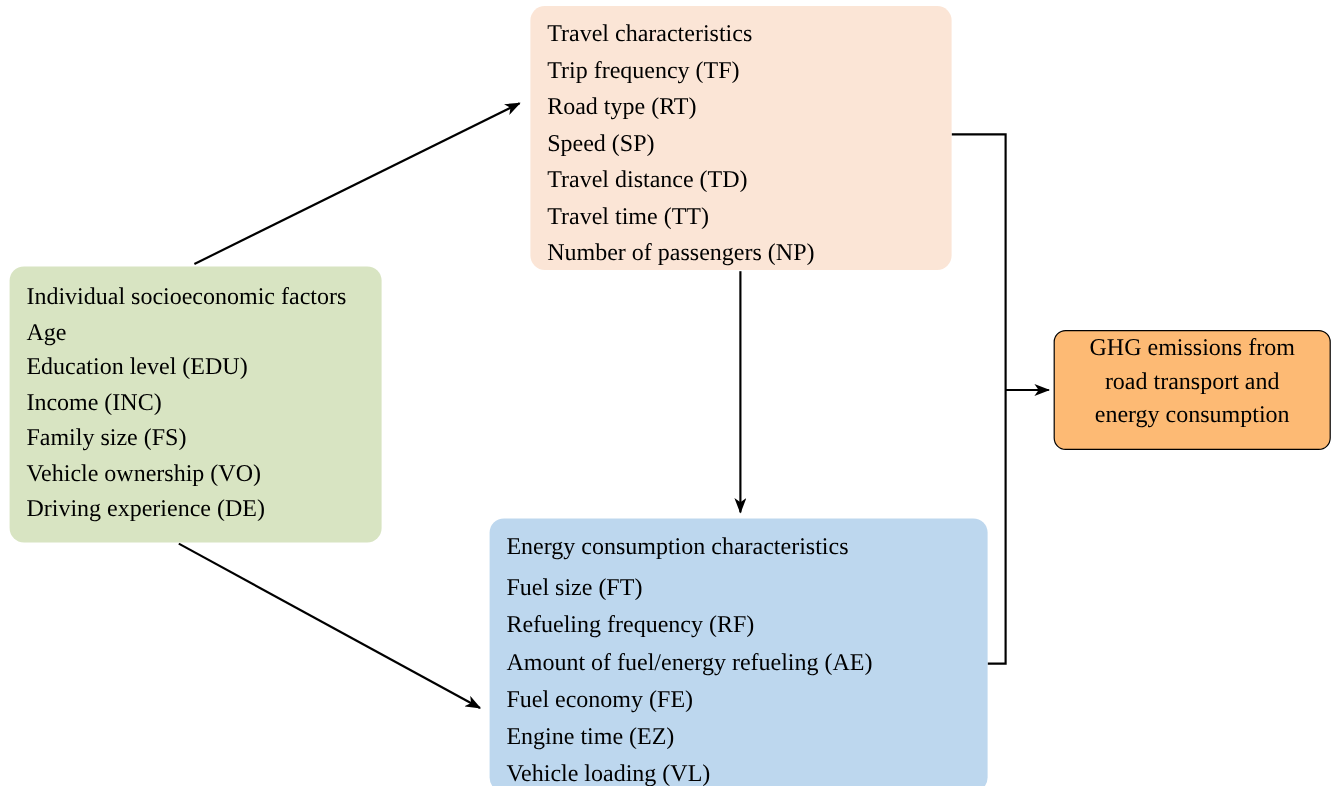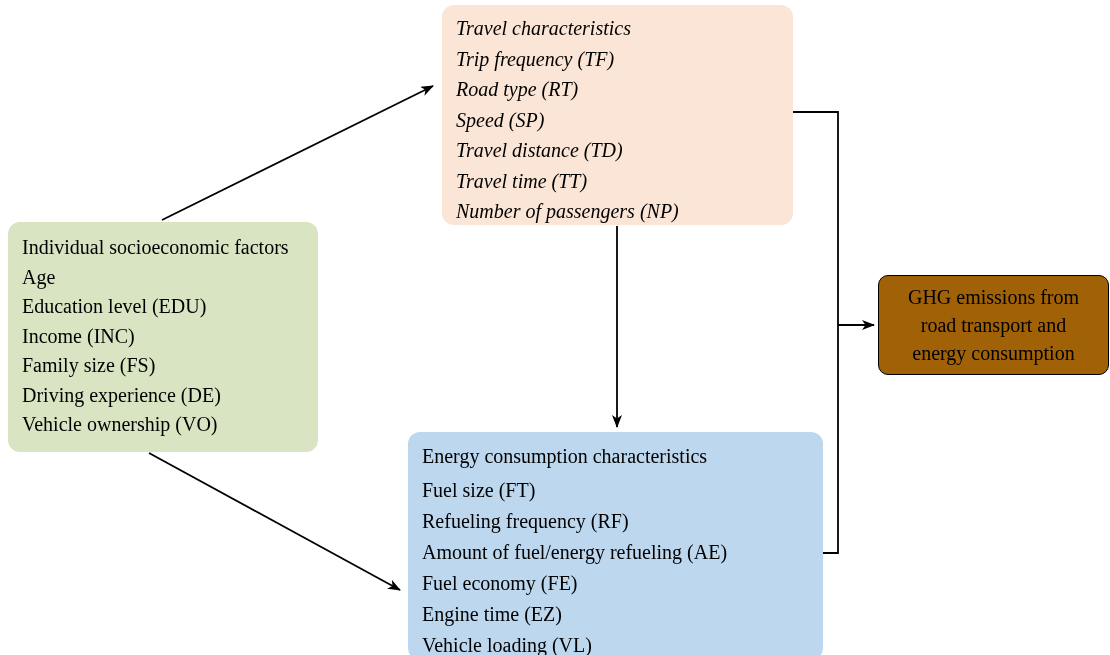--- a/index.html
+++ b/index.html
@@ -37,43 +37,43 @@
   #box-socio .line { line-height: 29.5px; }
   
   #box-travel {
     left: 442px;
     top: 5px;
     width: 351px;
     height: 220px;
     padding: 8px 0 0 14px;
     background: #fbe5d6;
   }
-  #box-travel .line { line-height: 30.5px; font-style: italic; }
+  #box-travel .line { line-height: 30.5px; }
   
   #box-energy {
     left: 408px;
     top: 432px;
     width: 415px;
     height: 228px;
     padding: 9px 0 0 14px;
     background: #bdd7ee;
   }
   #box-energy .line { line-height: 31px; }
   #box-energy .title-line { margin-bottom: 3px; }
   
   #box-outcome {
     left: 878px;
     top: 275px;
     width: 231px;
     height: 100px;
-    background: #a16207;
+    background: #fdba74;
     border: 1.6px solid #000000;
     border-radius: 10px;
     display: flex;
-    align-items: center;
+    align-items: flex-start;
     justify-content: center;
   }
   #box-outcome .outcome-text {
     width: 202px;
     text-align: center;
     font-size: 20px;
     line-height: 28px;
   }
   #arrows {
     position: absolute;
@@ -116,22 +116,22 @@
     <div class="line">Travel time (TT)</div>
     <div class="line">Number of passengers (NP)</div>
   </div>
 
   <div class="box" id="box-socio" style="background-color: rgb(216, 228, 194);">
     <div class="line title-line">Individual socioeconomic factors</div>
     <div class="line">Age</div>
     <div class="line">Education level (EDU)</div>
     <div class="line">Income (INC)</div>
     <div class="line">Family size (FS)</div>
+    <div class="line">Vehicle ownership (VO)</div>
     <div class="line">Driving experience (DE)</div>
-    <div class="line">Vehicle ownership (VO)</div>
   </div>
 
   <div class="box" id="box-energy" style="background-color: rgb(189, 215, 238);">
     <div class="line title-line">Energy consumption characteristics</div>
     <div class="line">Fuel size (FT)</div>
     <div class="line">Refueling frequency (RF)</div>
     <div class="line">Amount of fuel/energy refueling (AE)</div>
     <div class="line">Fuel economy (FE)</div>
     <div class="line">Engine time (EZ)</div>
     <div class="line">Vehicle loading (VL)</div>

